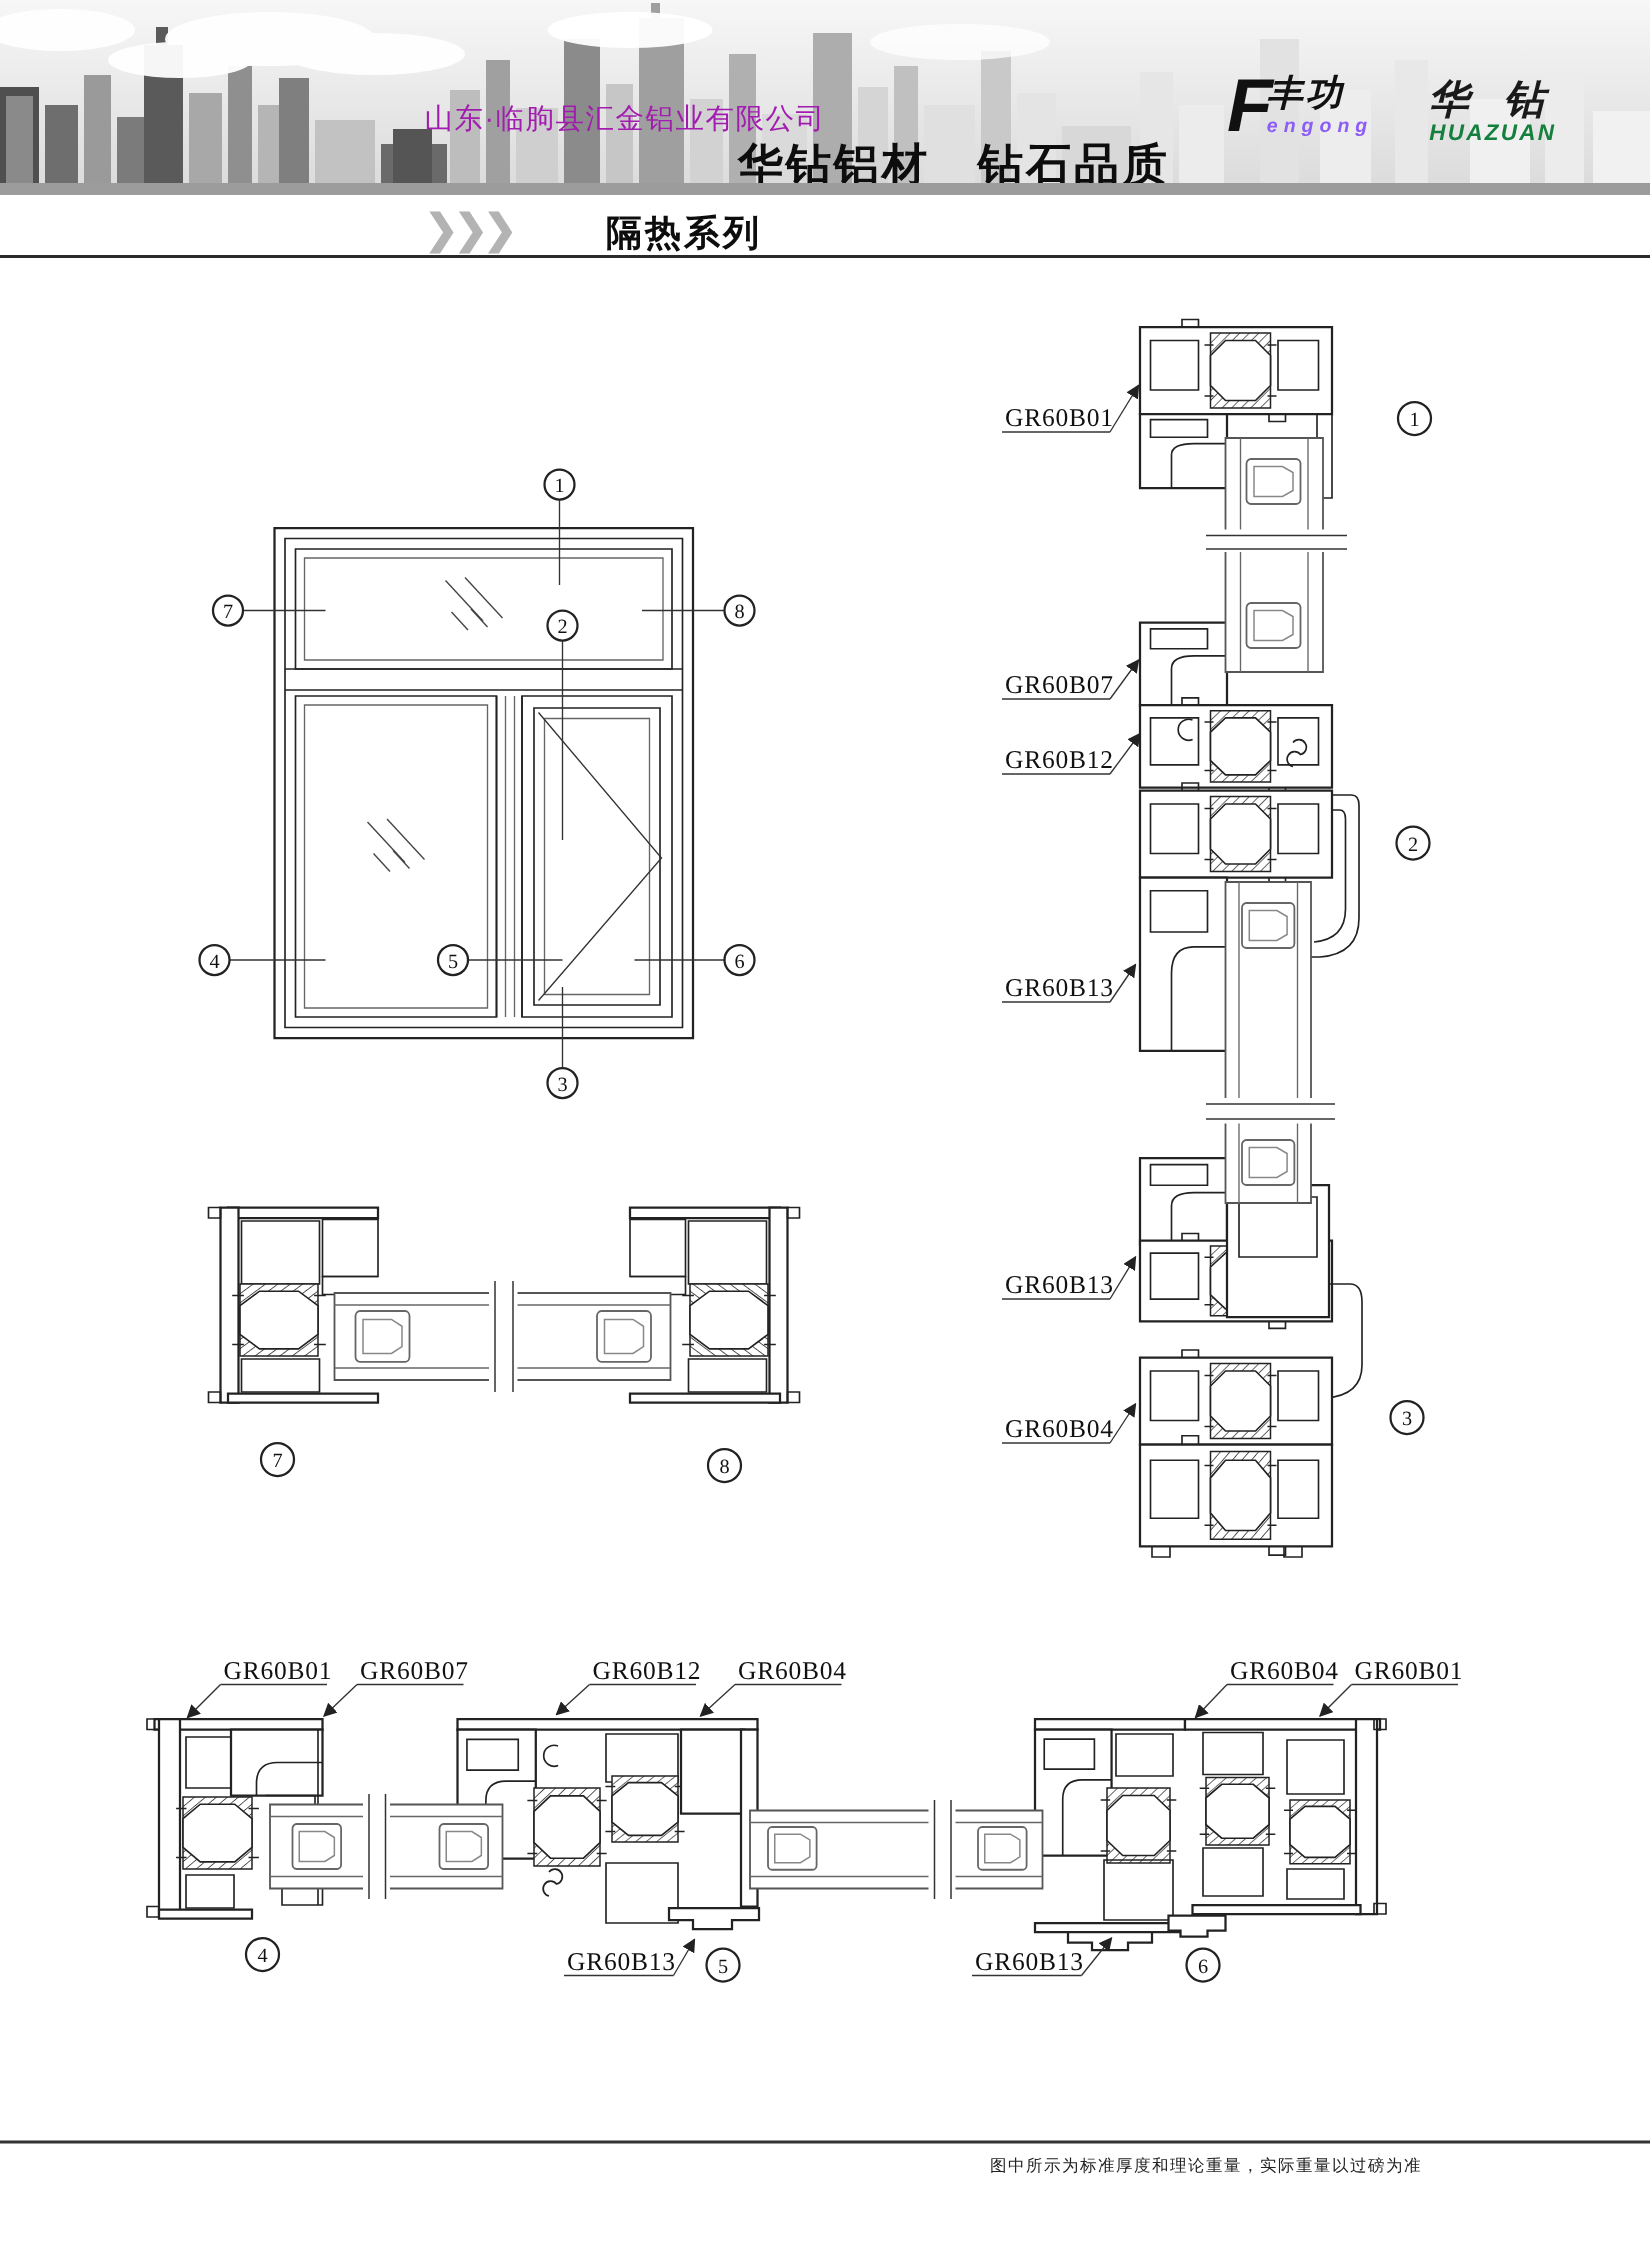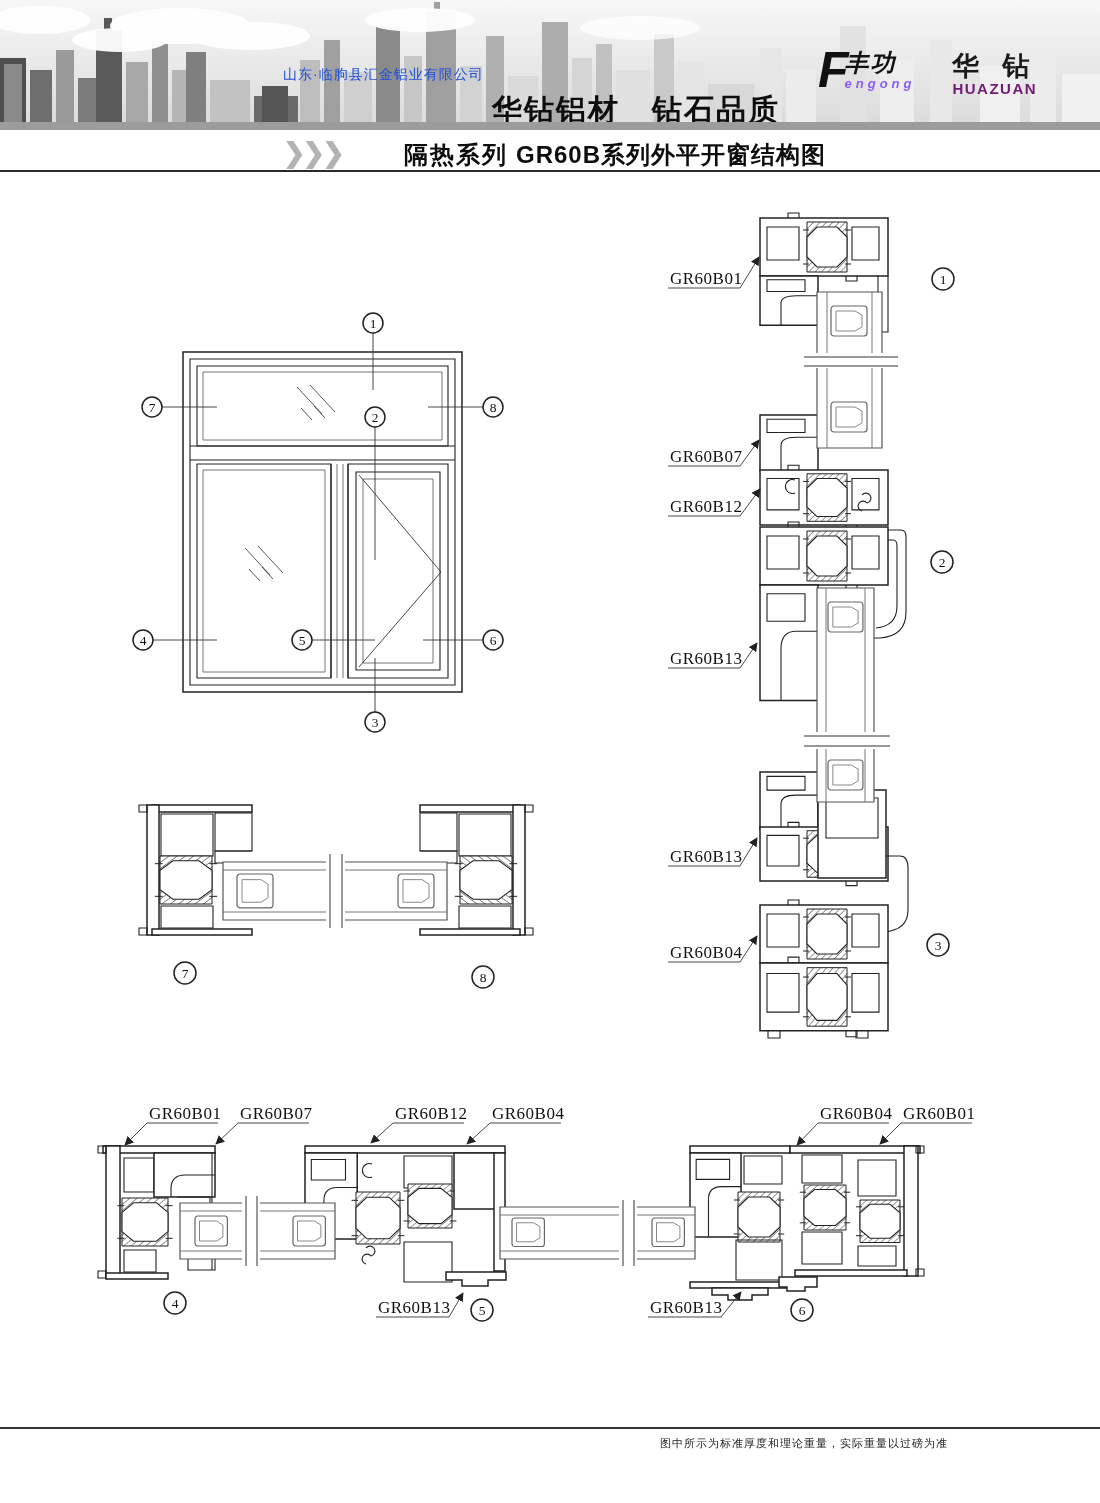--- a/index.html
+++ b/index.html
@@ -1,32 +1,32 @@
 <!DOCTYPE html>
 <html><head>
 <meta charset="utf-8">
 <style>
   html,body{margin:0;padding:0;background:#fff;}
   .page{position:relative;width:1100px;height:1503px;background:#fff;overflow:hidden;
         font-family:"Liberation Sans",sans-serif;}
   
   .hdr{position:absolute;left:0;top:0;width:1100px;height:122px;overflow:hidden;}
   .hdr svg{position:absolute;left:0;top:0;}
-  .wmk{position:absolute;left:283px;top:66px;font-size:14px;color:#1d4ed8;
+  .wmk{position:absolute;left:283px;top:66px;font-size:19px;color:#a21caf;
        letter-spacing:1px;white-space:nowrap;}
   .brand{position:absolute;left:492px;top:52px;font-size:30px;font-weight:bold;color:#0d0d0d;
        letter-spacing:2px;white-space:nowrap;margin-top:38px;}
   .logo{position:absolute;left:818px;top:48px;display:flex;align-items:flex-start;}
   .logo-f{font-size:50px;font-weight:bold;font-style:italic;color:#111;line-height:44px;}
   .logo-stack{margin-left:-4px;}
   .logo-cn{font-size:24px;font-weight:bold;font-style:italic;color:#111;line-height:30px;letter-spacing:2px;}
   .logo-script{font-size:13px;font-style:italic;font-weight:bold;color:#8b5cf6;letter-spacing:4px;margin-top:-2px;}
-  .rlogo{position:absolute;left:952px;top:52px;text-align:center;}
+  .rlogo{position:absolute;left:952px;top:52px;text-align:right;font-style:italic;}
   .rlogo-cn{font-size:27px;font-weight:bold;color:#1a1a1a;letter-spacing:8px;line-height:28px;}
-  .rlogo-en{font-size:15px;font-weight:bold;color:#701a75;letter-spacing:1.5px;line-height:18px;}
+  .rlogo-en{font-size:15px;font-weight:bold;color:#15803d;letter-spacing:1.5px;line-height:18px;}
   .grayband{position:absolute;left:0;top:122px;width:1100px;height:8px;background:#9c9c9c;}
   
   .chev{position:absolute;left:283px;top:137px;font-size:27px;font-weight:bold;color:#b3b3b3;
         letter-spacing:-3px;}
   .series{position:absolute;left:364px;top:139px;font-size:24px;font-weight:bold;color:#0d0d0d;letter-spacing:2px;padding-left:40px;}
   .dtitle{position:absolute;left:516px;top:139px;font-size:24px;font-weight:bold;color:#0d0d0d;letter-spacing:1px;}
   .rule-top{position:absolute;left:0;top:170px;width:1100px;height:2px;background:#2a2a2a;}
   
   .rule-bot{position:absolute;left:0;top:1427px;width:1100px;height:2px;background:#333;}
   .fnote{position:absolute;left:660px;top:1436px;font-size:11px;color:#222;letter-spacing:1px;}
@@ -121,21 +121,20 @@
     </div>
     <div class="rlogo">
       <div class="rlogo-cn">华 钻</div>
       <div class="rlogo-en">HUAZUAN</div>
     </div>
   </div>
   <div class="grayband"></div>
 
   <div class="chev">❯❯❯</div>
   <div class="series">隔热系列</div>
-  <div class="dtitle">GR60B系列外平开窗结构图</div>
   <div class="rule-top"></div>
 
   <svg class="canvas" viewBox="0 0 1100 1503">
     <defs>
       <pattern id="ht" width="4.5" height="4.5" patternUnits="userSpaceOnUse" patternTransform="rotate(45)">
         <rect width="4.5" height="4.5" fill="#fff"></rect>
         <line x1="0" y1="0" x2="0" y2="4.5" stroke="#444" stroke-width="1.1"></line>
       </pattern>
       <marker id="arr" viewBox="0 0 10 10" refX="9" refY="5" markerWidth="10" markerHeight="10" orient="auto-start-reverse">
         <path d="M0,0 L10,5 L0,10 z" fill="#222"></path>

